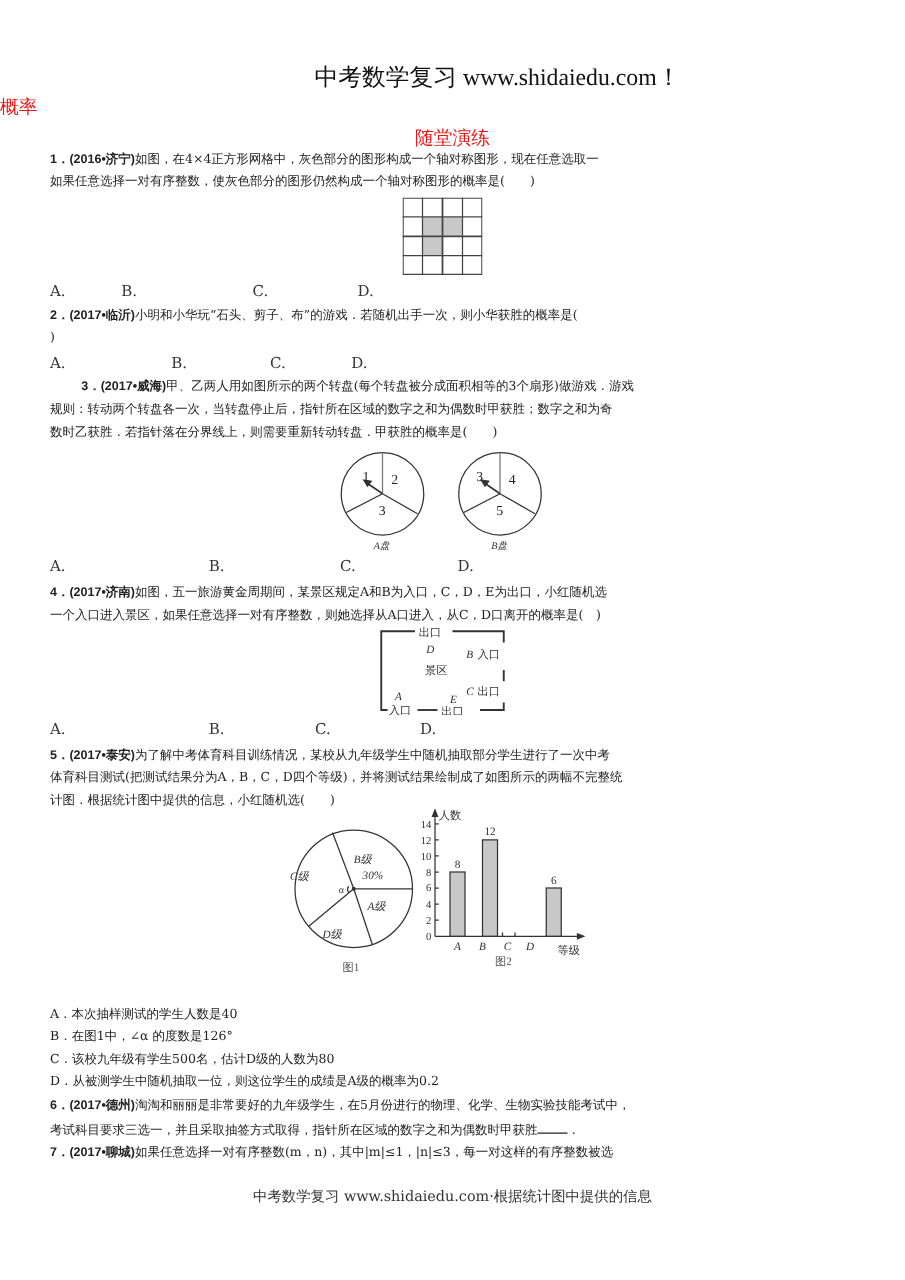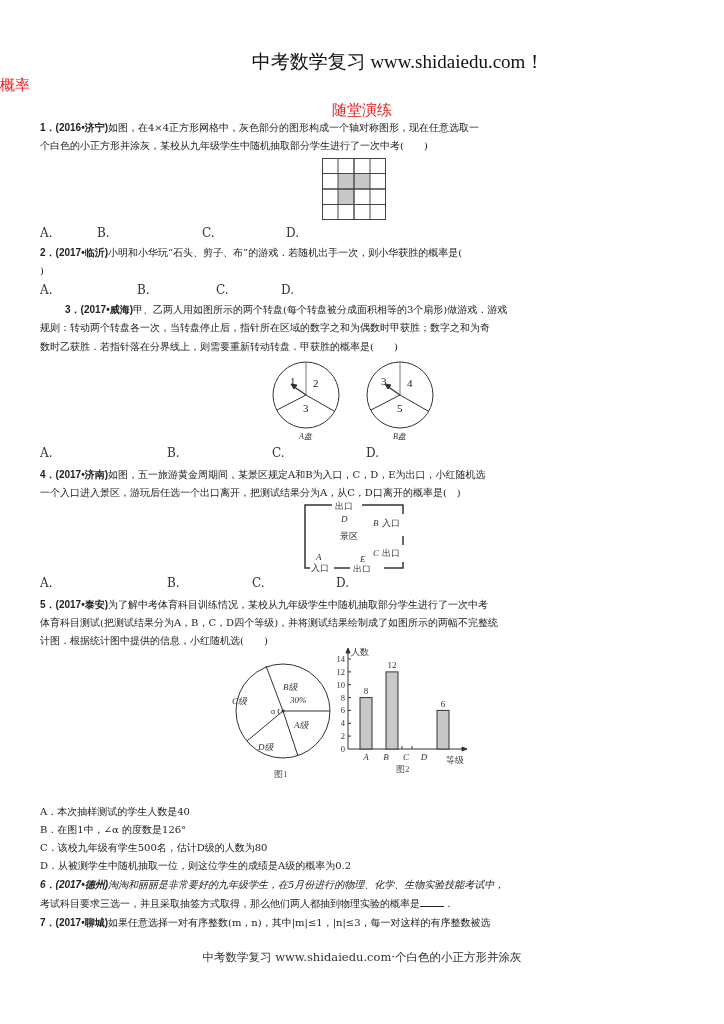--- a/index.html
+++ b/index.html
@@ -20,21 +20,21 @@
 </head>
 <body>
 
 <div class="abs header">中考数学复习 www.shidaiedu.com！</div>
 <div class="abs title">概率</div>
 <div class="abs subtitle">随堂演练</div>
 
 <div class="abs line" style="top:120px;">
   <span class="qnum">1．</span><span class="qnum">(2016•济宁)</span><span>如图，在4×4正方形网格中，灰色部分的图形构成一个轴对称图形，现在任意选取一</span>
 </div>
-<div class="abs line" style="top:138px;">个白色的小正方形并涂灰，某校从九年级学生中随机抽取部分学生进行了一次中考(　　)</div>
+<div class="abs line" style="top:138px;">如果任意选择一对有序整数，使灰色部分的图形仍然构成一个轴对称图形的概率是(　　)</div>
 
 <svg class="abs" style="left:322px; top:158px;" width="64" height="62">
   <rect x="16" y="15.5" width="16" height="15.5" fill="#c8c8c8"></rect>
   <rect x="32" y="15.5" width="16" height="15.5" fill="#c8c8c8"></rect>
   <rect x="16" y="31" width="16" height="15.5" fill="#c8c8c8"></rect>
   <g stroke="#444" stroke-width="1" fill="none">
     <rect x="0.5" y="0.5" width="63" height="61"></rect>
     <line x1="16" y1="0" x2="16" y2="62"></line>
     <line x1="32" y1="0" x2="32" y2="62" stroke-width="1.4"></line>
     <line x1="48" y1="0" x2="48" y2="62"></line>
@@ -100,21 +100,21 @@
 <div class="abs" style="left:0; top:446px; width:724px; height:16px;">
   <span class="opt" style="left:40px;">A.</span>
   <span class="opt" style="left:167px;">B.</span>
   <span class="opt" style="left:272px;">C.</span>
   <span class="opt" style="left:366px;">D.</span>
 </div>
 
 <div class="abs line" style="top:467px;">
   <span class="qnum">4．</span><span class="qnum">(2017•济南)</span><span>如图，五一旅游黄金周期间，某景区规定A和B为入口，C，D，E为出口，小红随机选</span>
 </div>
-<div class="abs line" style="top:485px;">一个入口进入景区，游玩后任选一个出口离开，把测试结果分为A，从C，D口离开的概率是(　)</div>
+<div class="abs line" style="top:485px;">一个入口进入景区，如果任意选择一对有序整数，则她选择从A口进入，从C，D口离开的概率是(　)</div>
 
 <svg class="abs" style="left:300px; top:500px;" width="120" height="72">
   <g stroke="#333" stroke-width="1.5" fill="none">
     <polyline points="32,5 5,5 5,68 10,68"></polyline>
     <polyline points="62,5 103,5 103,14"></polyline>
     <line x1="103" y1="36" x2="103" y2="45"></line>
     <polyline points="103,62 103,68 84,68"></polyline>
     <line x1="34" y1="68" x2="50" y2="68"></line>
   </g>
   <text x="35" y="9" font-size="9" fill="#333">出口</text>
@@ -207,24 +207,24 @@
   </g>
   <text x="124" y="118" font-size="9" fill="#333">等级</text>
   <text x="74" y="127" font-size="9" fill="#555">图2</text>
 </svg>
 
 <div class="abs line" style="top:804px;">A．本次抽样测试的学生人数是40</div>
 <div class="abs line" style="top:822px;">B．在图1中，∠α 的度数是126°</div>
 <div class="abs line" style="top:840px;">C．该校九年级有学生500名，估计D级的人数为80</div>
 <div class="abs line" style="top:858px;">D．从被测学生中随机抽取一位，则这位学生的成绩是A级的概率为0.2</div>
 
-<div class="abs line" style="top:877px;font-style:italic;">
+<div class="abs line" style="top:877px;">
   <span class="qnum">6．</span><span class="qnum">(2017•德州)</span><span>淘淘和丽丽是非常要好的九年级学生，在5月份进行的物理、化学、生物实验技能考试中，</span>
 </div>
 <div class="abs line" style="top:896px;">
-  <span>考试科目要求三选一，并且采取抽签方式取得，那么他们两人都抽到物理实验的概率是</span><span class="blank"></span><span>．</span>
+  <span>考试科目要求三选一，并且采取抽签方式取得，指针所在区域的数字之和为偶数时甲获胜</span><span class="blank"></span><span>．</span>
 </div>
 
 <div class="abs line" style="top:915px;">
   <span class="qnum">7．</span><span class="qnum">(2017•聊城)</span><span>如果任意选择一对有序整数(m，n)，其中|m|≤1，|n|≤3，每一对这样的有序整数被选</span>
 </div>
 
-<div class="abs footer">中考数学复习 www.shidaiedu.com·个白色的小正方形并涂灰</div>
+<div class="abs footer">中考数学复习 www.shidaiedu.com·根据统计图中提供的信息</div>
 
 </body></html>

